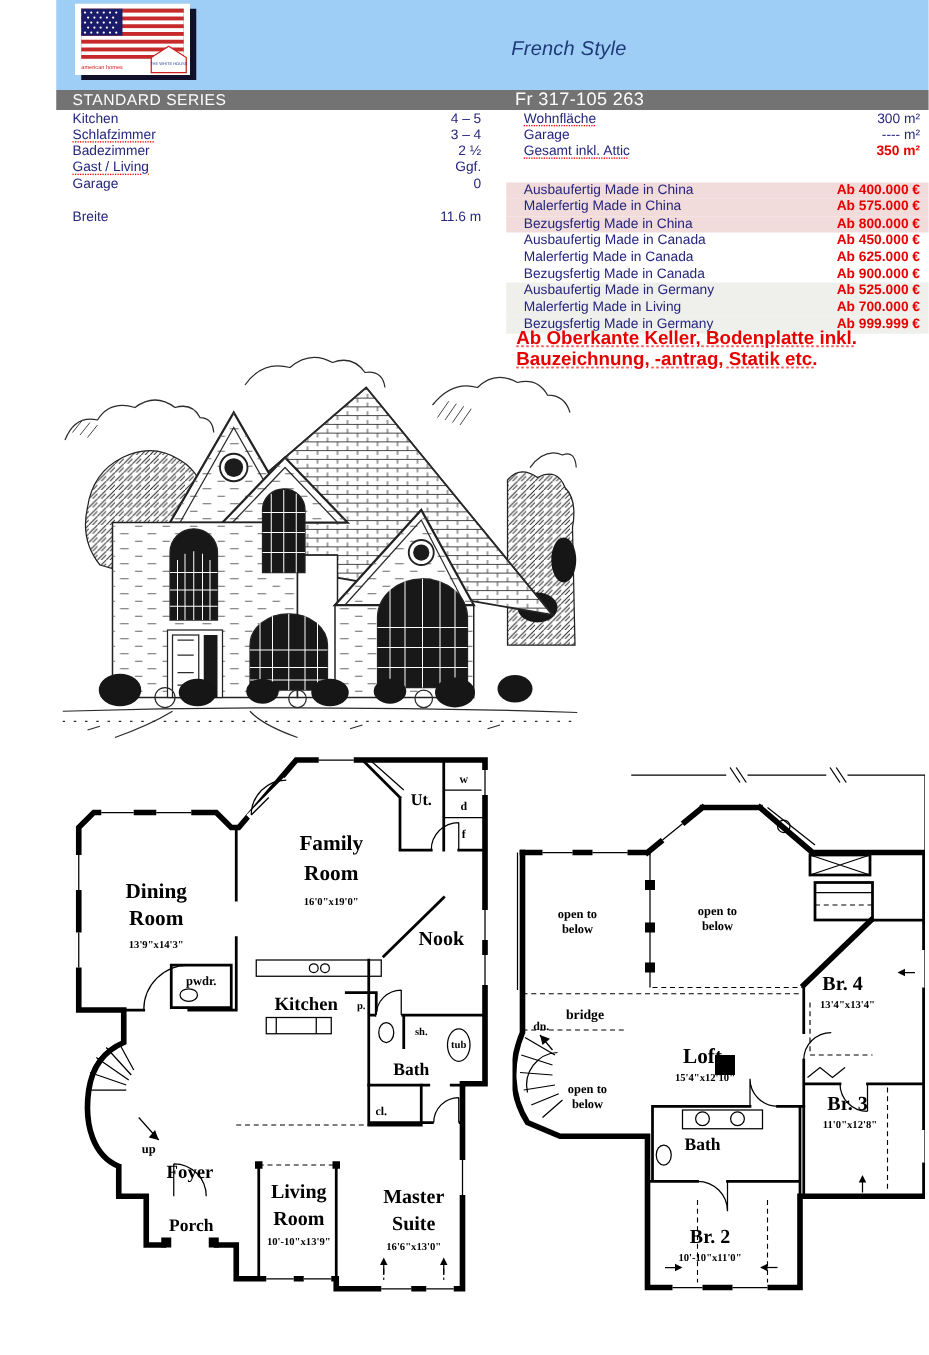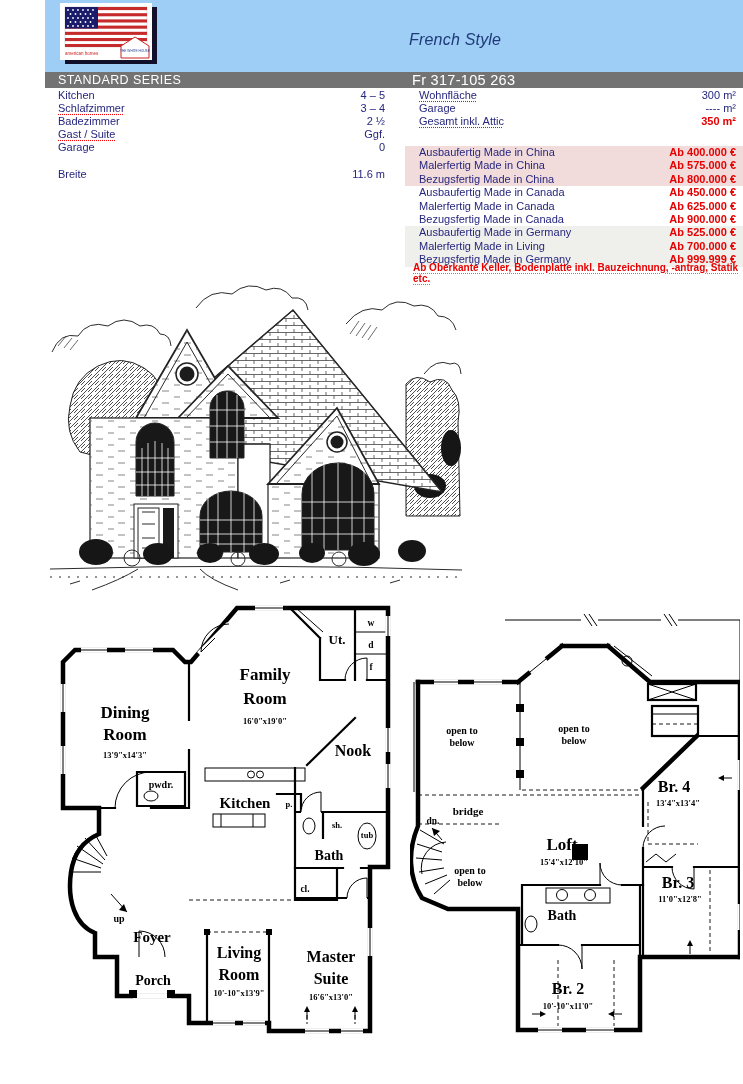--- a/index.html
+++ b/index.html
@@ -18,21 +18,21 @@
   .areas{position:absolute;left:405px;top:89px;width:338px;}
   .areas .lab,.prices .lab{left:14px;}
   .areas .val,.prices .val{right:7px;}
   .prices{position:absolute;left:405px;top:146px;width:338px;}
   .prices .rrow{height:13.4px;line-height:13.4px;}
   .prices .val{font-weight:bold;color:#e60000;}
   .r-pink{background:#f2dcdb;padding-left:30px;}
   .r-gray{background:#efefec;}
   .red{color:#e60000 !important;font-weight:bold;}
   .sq{text-decoration:underline dotted #f00;text-underline-offset:2px;text-align:center;}
-  .fnote{position:absolute;left:413px;top:262px;width:330px;font-size:10px;font-weight:bold;color:#e60000;
+  .fnote{position:absolute;left:413px;top:262px;width:330px;font-size:15px;font-weight:bold;color:#e60000;
          text-decoration:underline dotted #f55;text-underline-offset:2px;}
   .sketch{position:absolute;left:50px;top:280px;}
   .plan1{position:absolute;left:55px;top:588px;}
   .plan2{position:absolute;left:410px;top:612px;}
   
   .w4{stroke:#000;stroke-width:4.5;fill:none;stroke-linecap:square;}
   .w2{stroke:#000;stroke-width:2.2;fill:none;stroke-linecap:square;}
   .w1{stroke:#000;stroke-width:1;fill:none;}
   .wd{stroke:#000;stroke-width:.9;fill:none;stroke-dasharray:4 3;}
   .wg{stroke:#fff;stroke-width:5.5;fill:none;}
@@ -114,21 +114,21 @@
     </div>
   <div class="rrow">
       <span class="lab sq">Schlafzimmer</span>
       <span class="val">3 – 4</span>
     </div>
   <div class="rrow">
       <span class="lab">Badezimmer</span>
       <span class="val">2 ½</span>
     </div>
   <div class="rrow">
-      <span class="lab sq">Gast / Suite</span>
+      <span class="lab sq">Gast / Living</span>
       <span class="val">Ggf.</span>
     </div>
   <div class="rrow">
       <span class="lab">Garage</span>
       <span class="val">0</span>
     </div>
   <div class="rrow">
       <span class="lab"></span>
       <span class="val"></span>
     </div>

